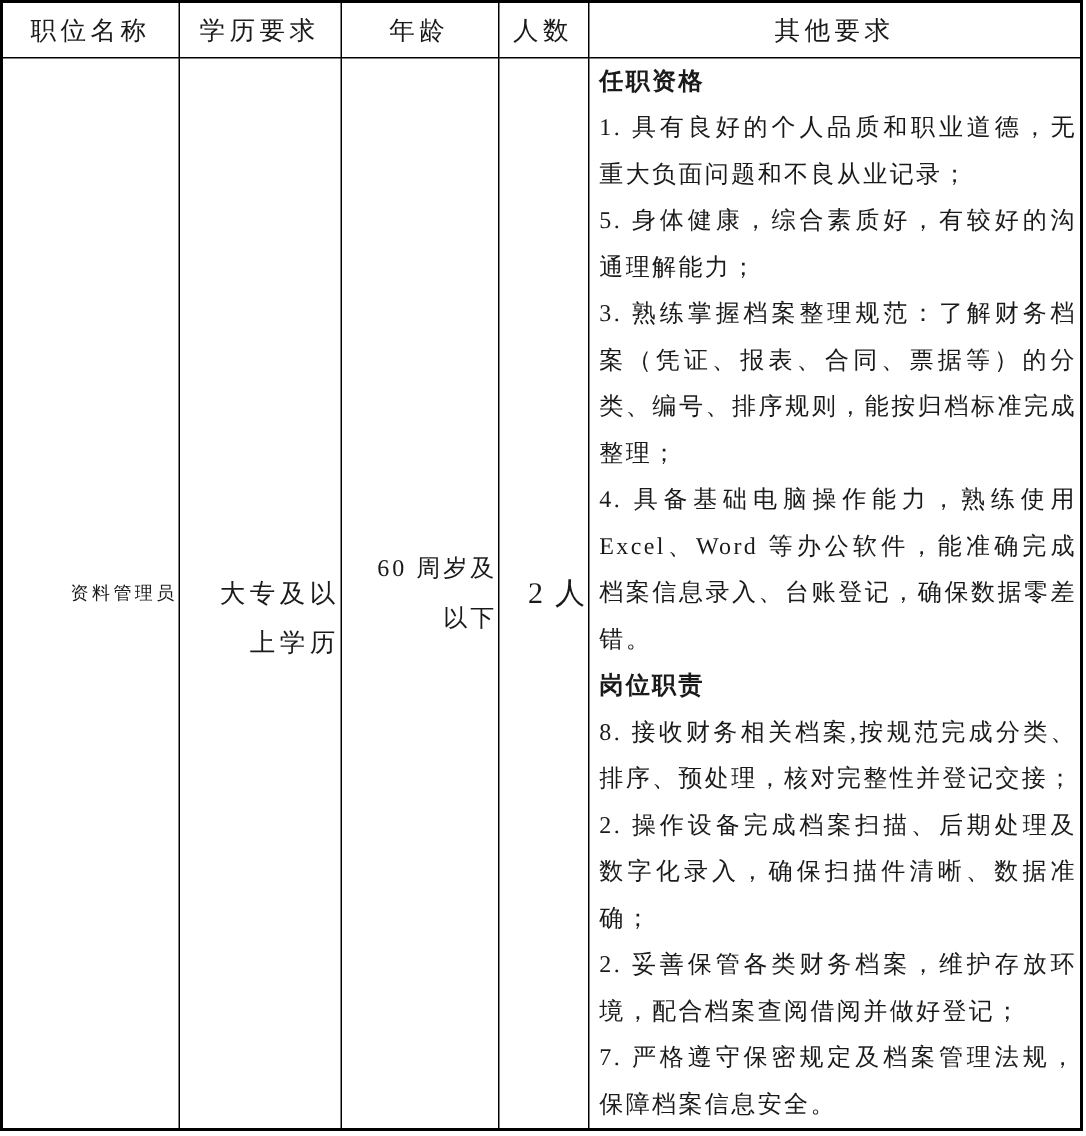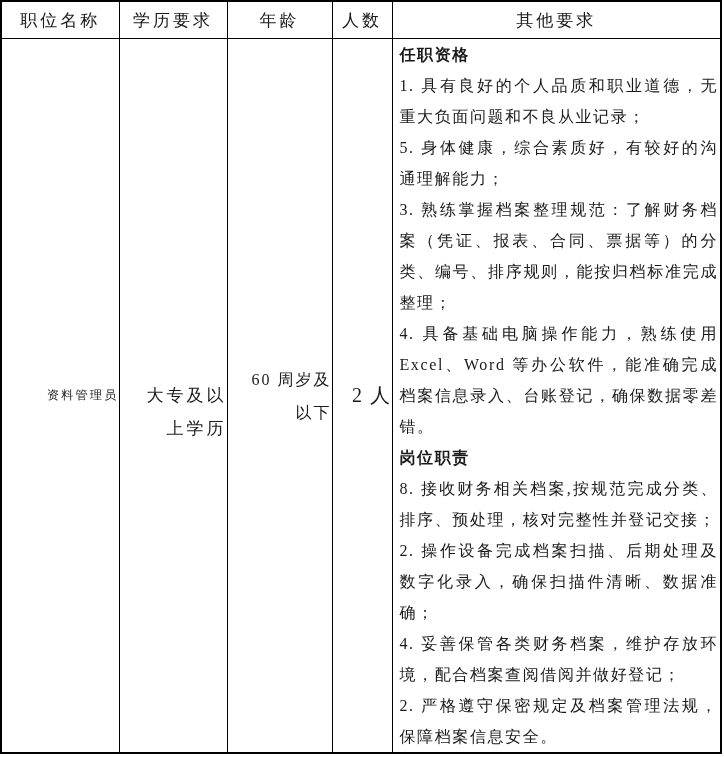--- a/index.html
+++ b/index.html
@@ -116,18 +116,18 @@
       </td>
       <td class="cell-requirements">
         <p class="section-title">任职资格</p>
         <p>1. 具有良好的个人品质和职业道德，无重大负面问题和不良从业记录；</p>
         <p>5. 身体健康，综合素质好，有较好的沟通理解能力；</p>
         <p>3. 熟练掌握档案整理规范：了解财务档案（凭证、报表、合同、票据等）的分类、编号、排序规则，能按归档标准完成整理；</p>
         <p>4. 具备基础电脑操作能力，熟练使用 Excel、Word 等办公软件，能准确完成档案信息录入、台账登记，确保数据零差错。</p>
         <p class="section-title">岗位职责</p>
         <p>8. 接收财务相关档案,按规范完成分类、排序、预处理，核对完整性并登记交接；</p>
         <p>2. 操作设备完成档案扫描、后期处理及数字化录入，确保扫描件清晰、数据准确；</p>
-        <p>4. 妥善保管各类财务档案，维护存放环境，配合档案查阅借阅并做好登记；</p>
-        <p>2. 严格遵守保密规定及档案管理法规，保障档案信息安全。</p>
+        <p>2. 妥善保管各类财务档案，维护存放环境，配合档案查阅借阅并做好登记；</p>
+        <p>7. 严格遵守保密规定及档案管理法规，保障档案信息安全。</p>
       </td>
     </tr>
   </tbody>
 </table>
 
 </body></html>

